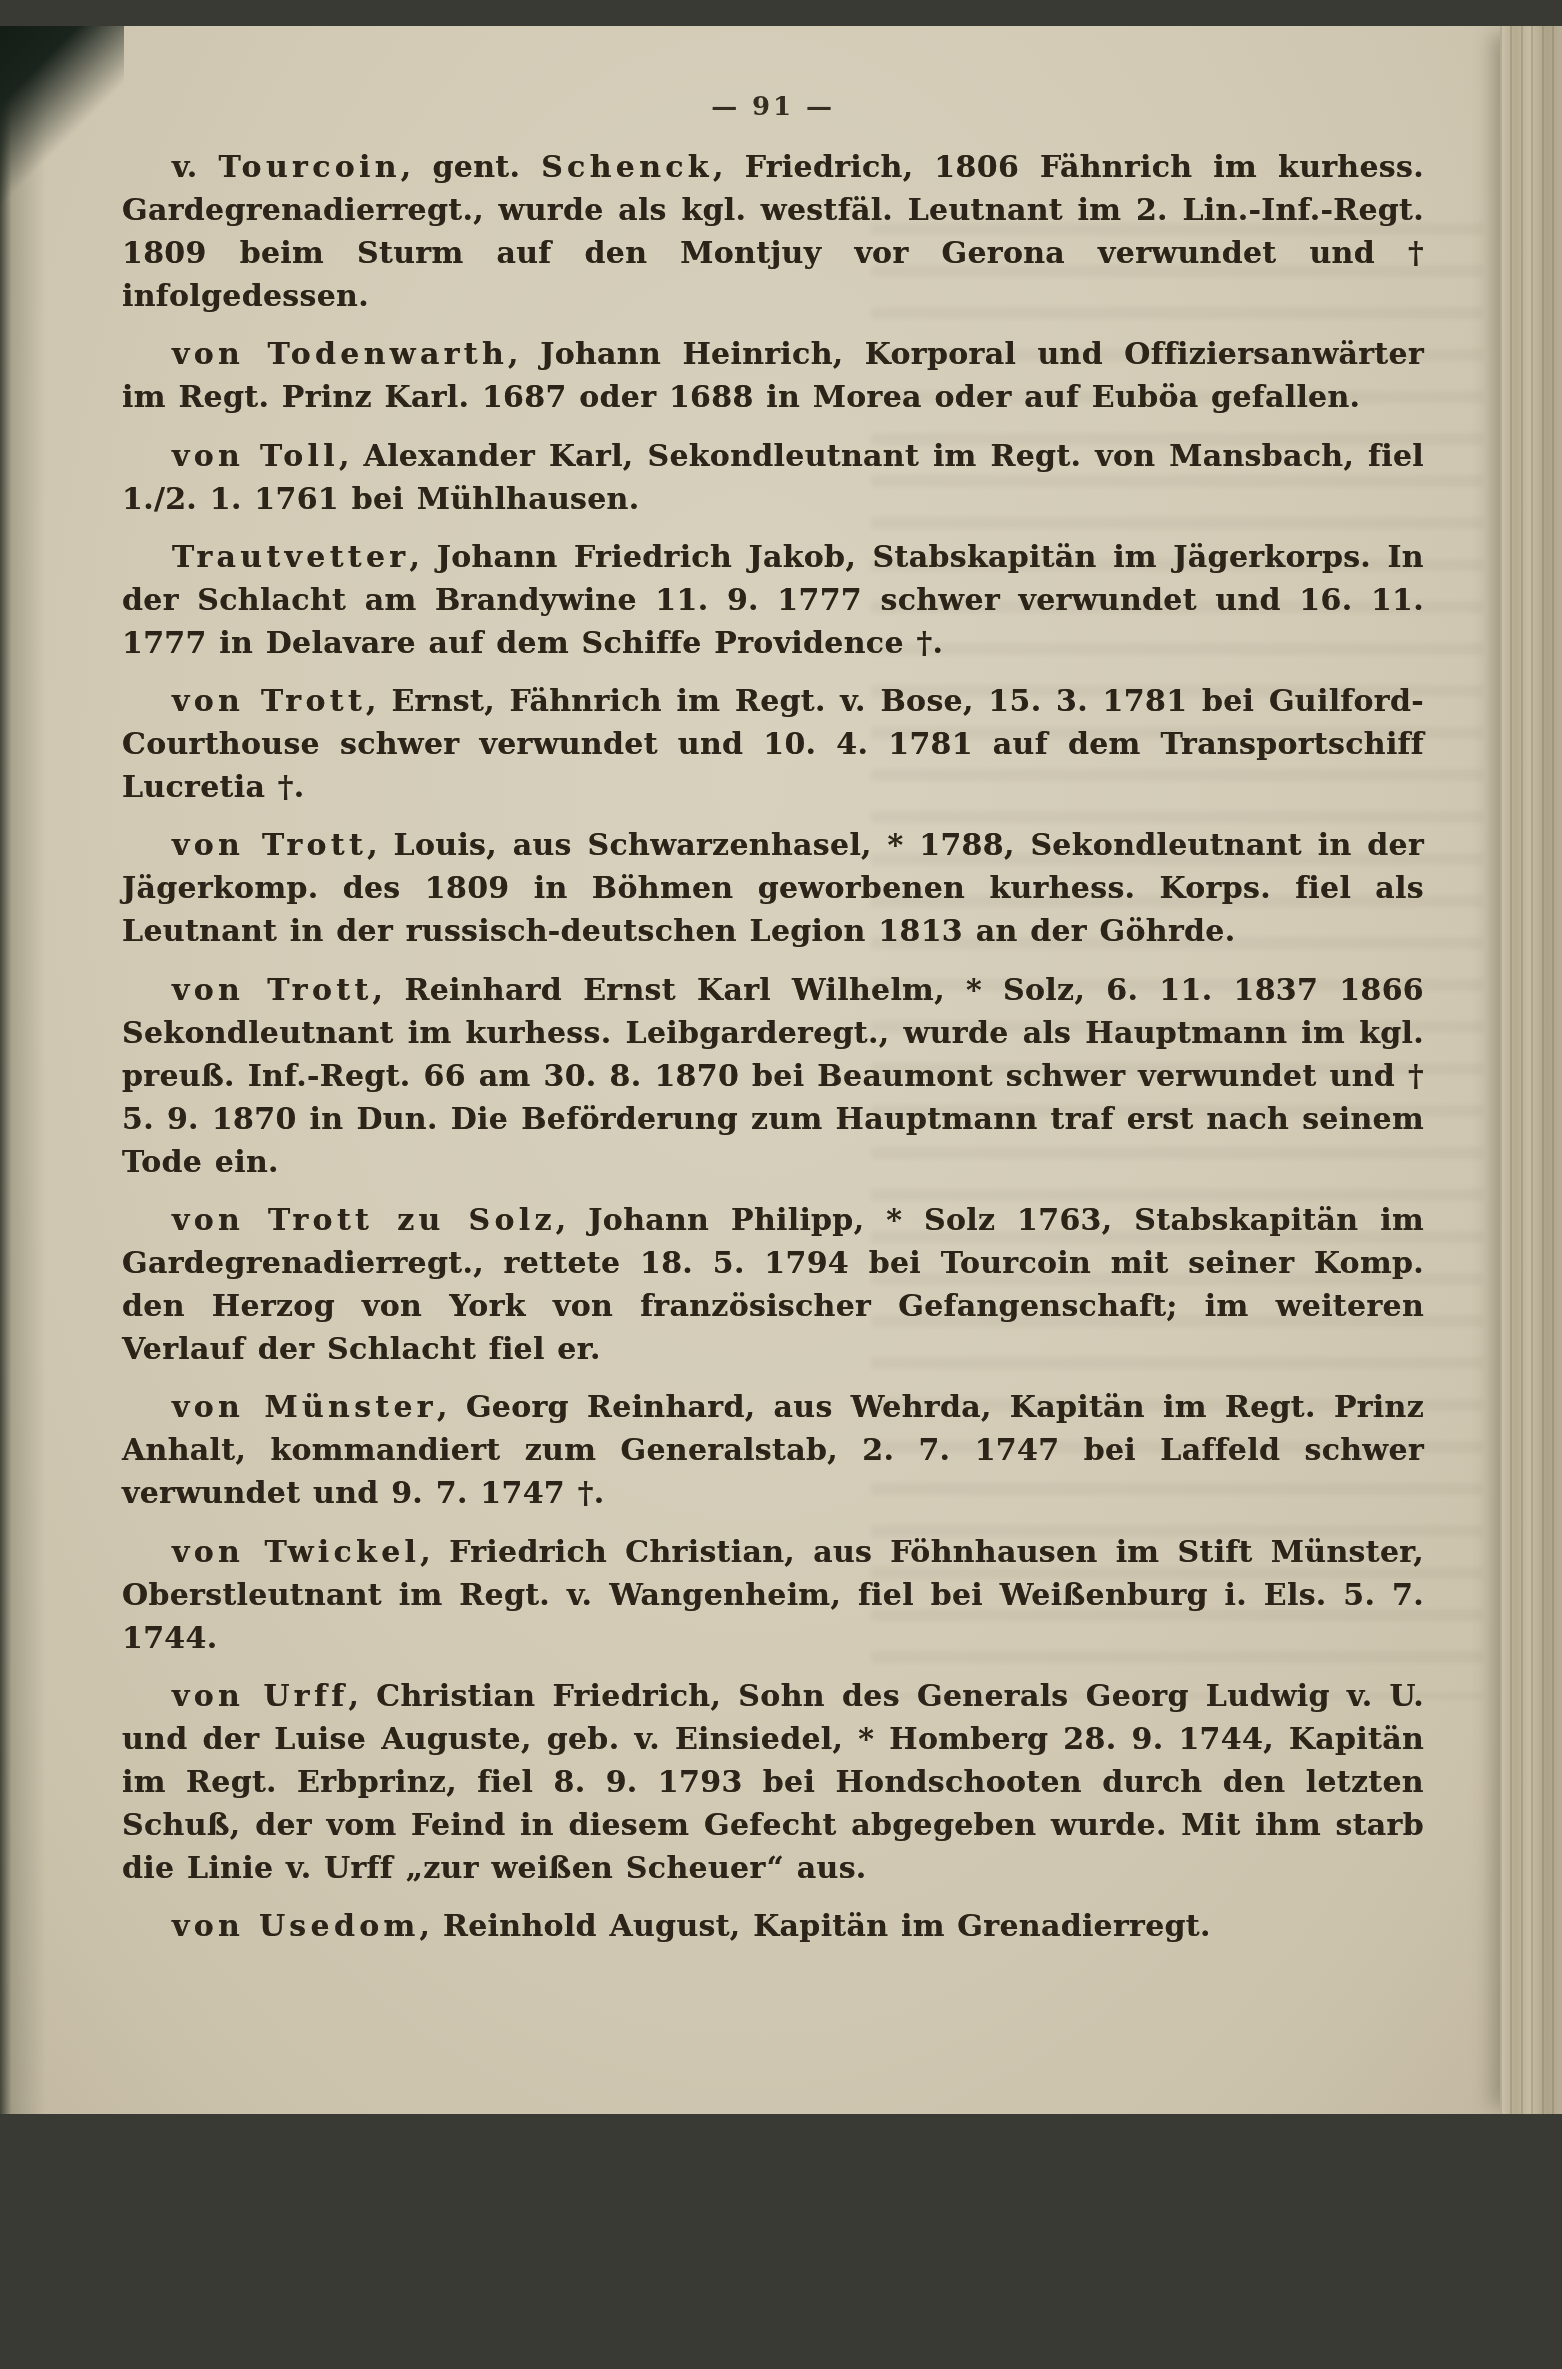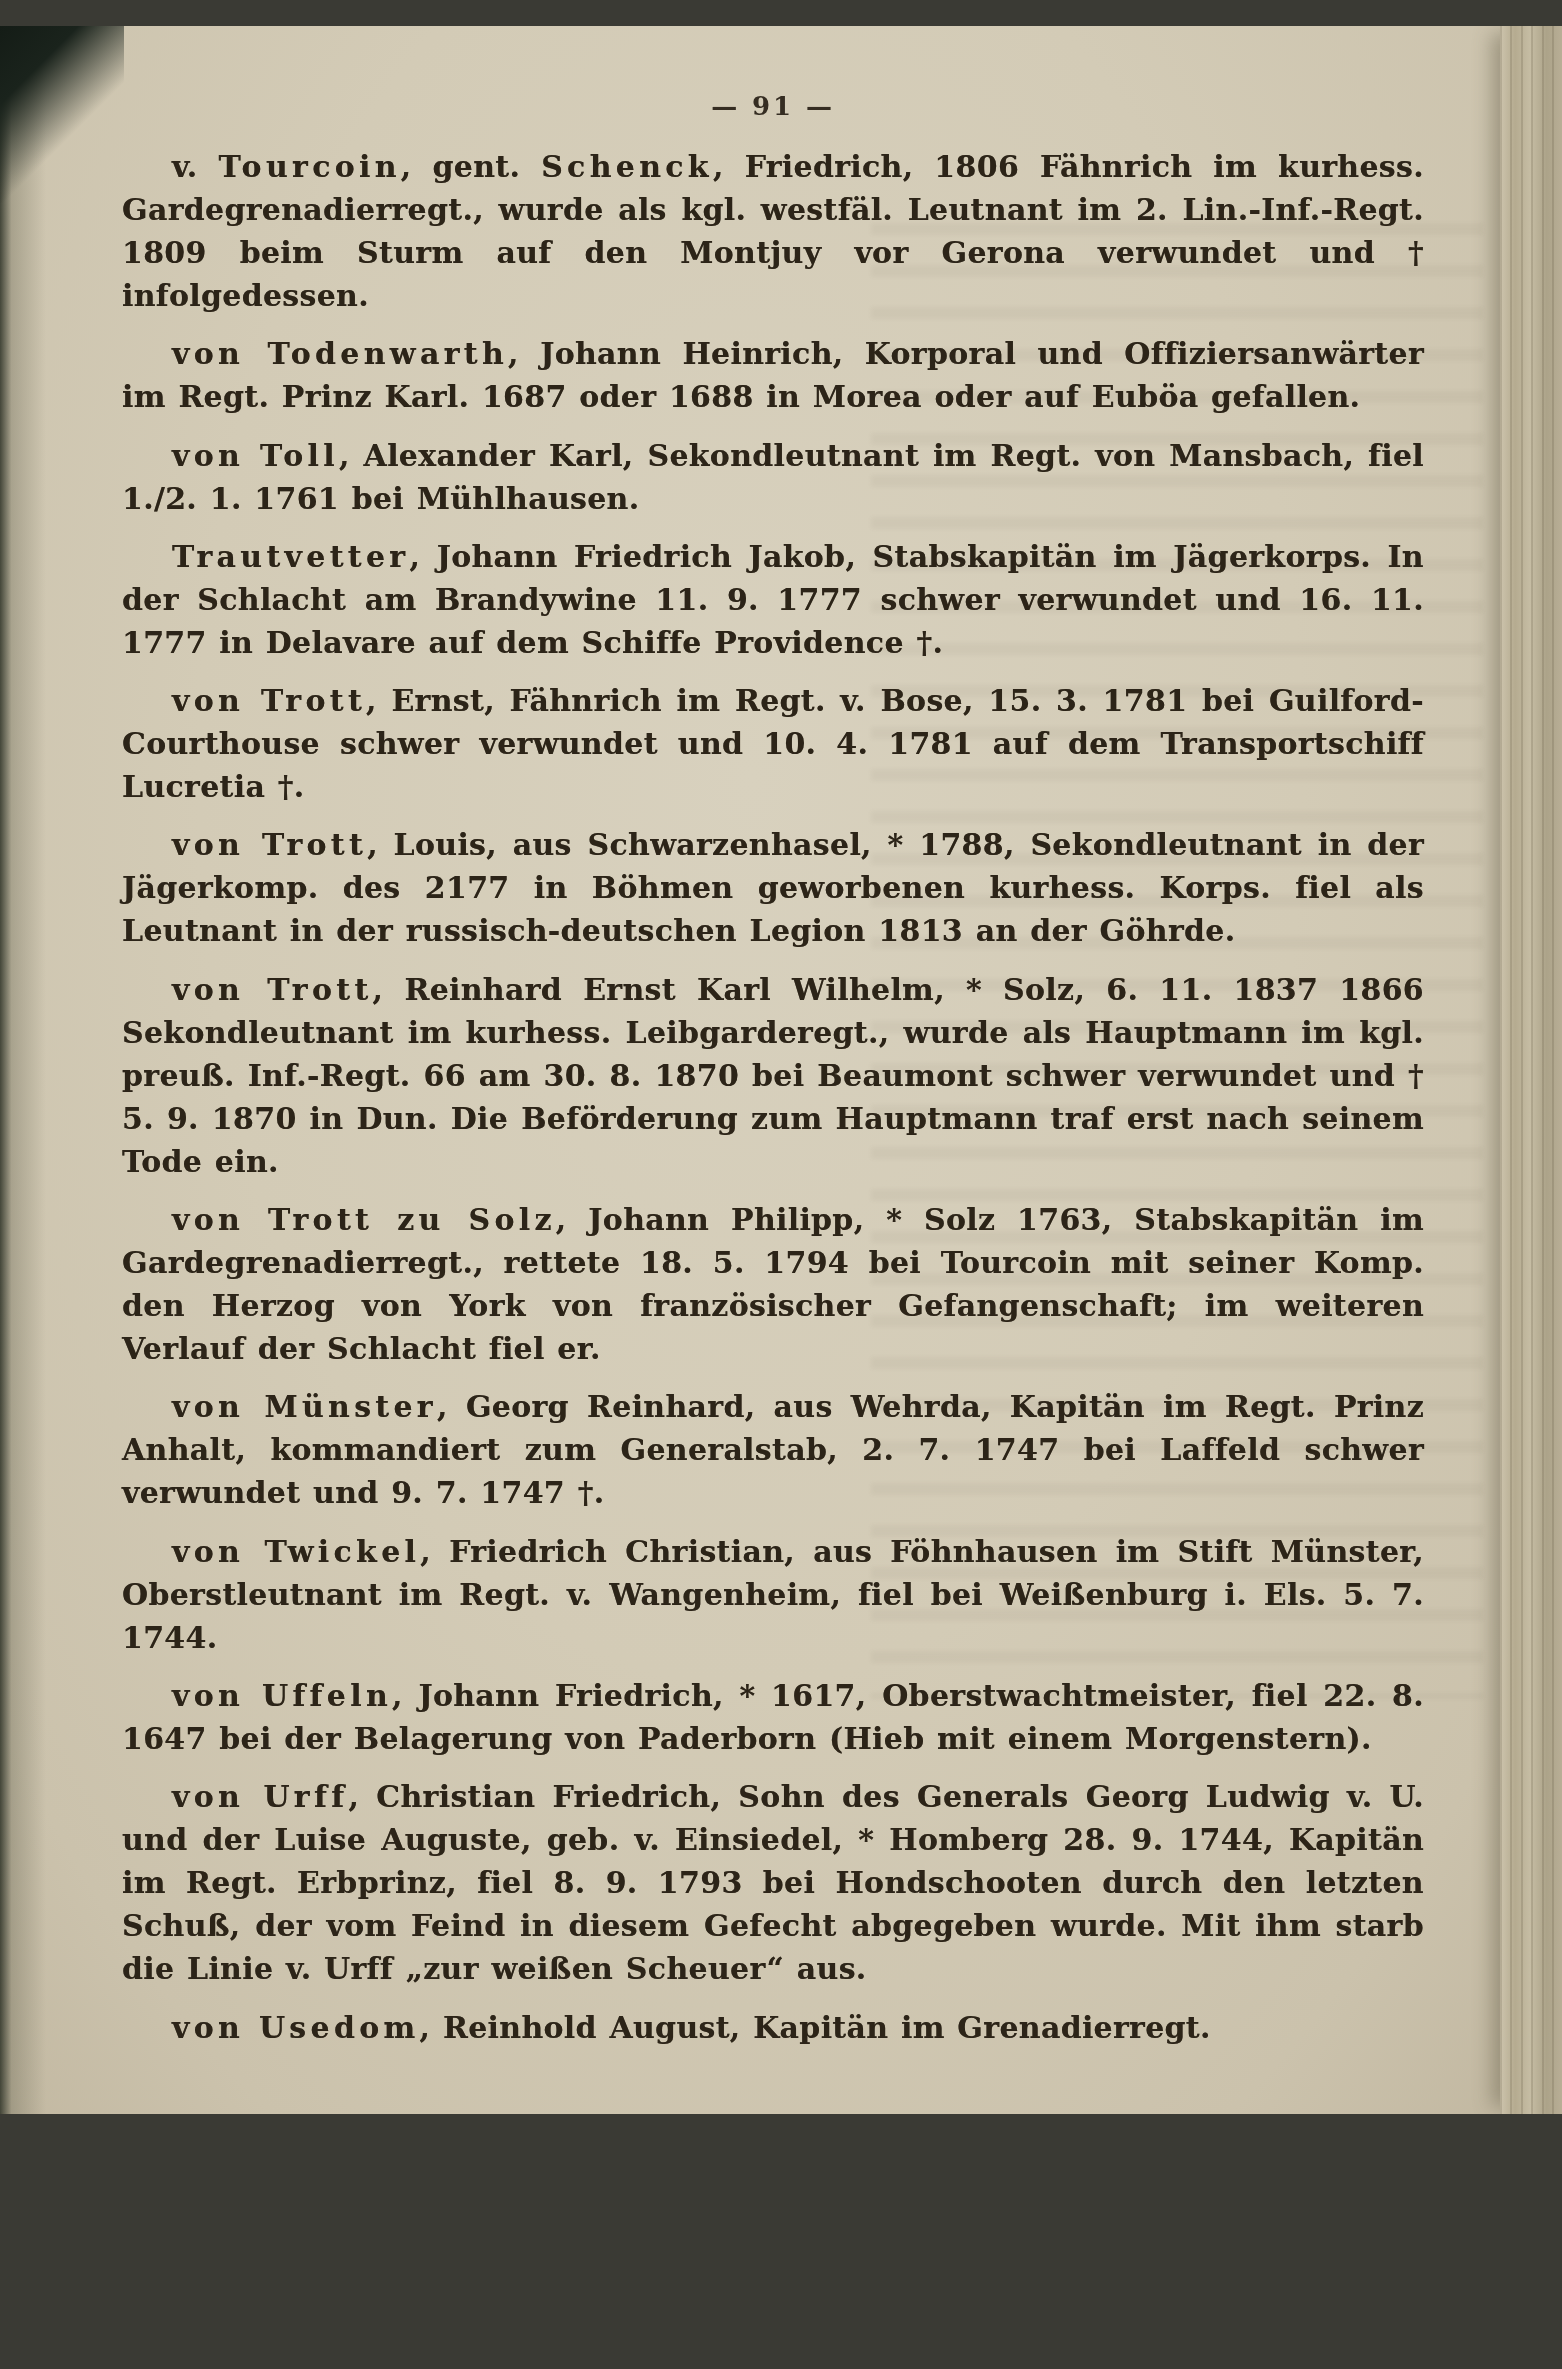--- a/index.html
+++ b/index.html
@@ -67,24 +67,23 @@
 
   <div class="page-number">— 91 —</div>
 
   <div class="text-block">
     <div id="entries">
         <p class="entry"><span class="plain">v. </span><span class="sperr">Tourcoin</span><span class="plain">, gent. </span><span class="sperr">Schenck</span><span class="plain">, Friedrich, 1806 Fähnrich im kurhess. Gardegrenadierregt., wurde als kgl. westfäl. Leutnant im 2. Lin.-Inf.-Regt. 1809 beim Sturm auf den Montjuy vor Gerona verwundet und † infolgedessen.</span></p>
         <p class="entry"><span class="sperr">von Todenwarth</span><span class="plain">, Johann Heinrich, Korporal und Offiziersanwärter im Regt. Prinz Karl. 1687 oder 1688 in Morea oder auf Euböa gefallen.</span></p>
         <p class="entry"><span class="sperr">von Toll</span><span class="plain">, Alexander Karl, Sekondleutnant im Regt. von Mansbach, fiel 1./2. 1. 1761 bei Mühlhausen.</span></p>
         <p class="entry"><span class="sperr">Trautvetter</span><span class="plain">, Johann Friedrich Jakob, Stabskapitän im Jägerkorps. In der Schlacht am Brandywine 11. 9. 1777 schwer verwundet und 16. 11. 1777 in Delavare auf dem Schiffe Providence †.</span></p>
         <p class="entry"><span class="sperr">von Trott</span><span class="plain">, Ernst, Fähnrich im Regt. v. Bose, 15. 3. 1781 bei Guilford-Courthouse schwer verwundet und 10. 4. 1781 auf dem Transportschiff Lucretia †.</span></p>
-        <p class="entry"><span class="sperr">von Trott</span><span class="plain">, Louis, aus Schwarzenhasel, * 1788, Sekondleutnant in der Jägerkomp. des 2177 in Böhmen geworbenen kurhess. Korps. fiel als Leutnant in der russisch-deutschen Legion 1813 an der Göhrde.</span></p>
+        <p class="entry"><span class="sperr">von Trott</span><span class="plain">, Louis, aus Schwarzenhasel, * 1788, Sekondleutnant in der Jägerkomp. des 1809 in Böhmen geworbenen kurhess. Korps. fiel als Leutnant in der russisch-deutschen Legion 1813 an der Göhrde.</span></p>
         <p class="entry"><span class="sperr">von Trott</span><span class="plain">, Reinhard Ernst Karl Wilhelm, * Solz, 6. 11. 1837 1866 Sekondleutnant im kurhess. Leibgarderegt., wurde als Hauptmann im kgl. preuß. Inf.-Regt. 66 am 30. 8. 1870 bei Beaumont schwer verwundet und † 5. 9. 1870 in Dun. Die Beförderung zum Hauptmann traf erst nach seinem Tode ein.</span></p>
         <p class="entry"><span class="sperr">von Trott zu Solz</span><span class="plain">, Johann Philipp, * Solz 1763, Stabskapitän im Gardegrenadierregt., rettete 18. 5. 1794 bei Tourcoin mit seiner Komp. den Herzog von York von französischer Gefangenschaft; im weiteren Verlauf der Schlacht fiel er.</span></p>
         <p class="entry"><span class="sperr">von Münster</span><span class="plain">, Georg Reinhard, aus Wehrda, Kapitän im Regt. Prinz Anhalt, kommandiert zum Generalstab, 2. 7. 1747 bei Laffeld schwer verwundet und 9. 7. 1747 †.</span></p>
         <p class="entry"><span class="sperr">von Twickel</span><span class="plain">, Friedrich Christian, aus Föhnhausen im Stift Münster, Oberstleutnant im Regt. v. Wangenheim, fiel bei Weißenburg i. Els. 5. 7. 1744.</span></p>
-        <p class="entry"><span class="sperr">von Uffeln</span><span class="plain">, Johann Friedrich, * 1617, Oberstwachtmeister, fiel 22. 8. 1647 bei der Belagerung von Paderborn (Hieb mit einem Morgenstern).</span></p>
         <p class="entry"><span class="sperr">von Urff</span><span class="plain">, Christian Friedrich, Sohn des Generals Georg Ludwig v. U. und der Luise Auguste, geb. v. Einsiedel, * Homberg 28. 9. 1744, Kapitän im Regt. Erbprinz, fiel 8. 9. 1793 bei Hondschooten durch den letzten Schuß, der vom Feind in diesem Gefecht abgegeben wurde. Mit ihm starb die Linie v. Urff „zur weißen Scheuer“ aus.</span></p>
         <p class="entry"><span class="sperr">von Usedom</span><span class="plain">, Reinhold August, Kapitän im Grenadierregt.</span></p>
       </div>
   </div>
 </div>
 
 
 </body></html>

